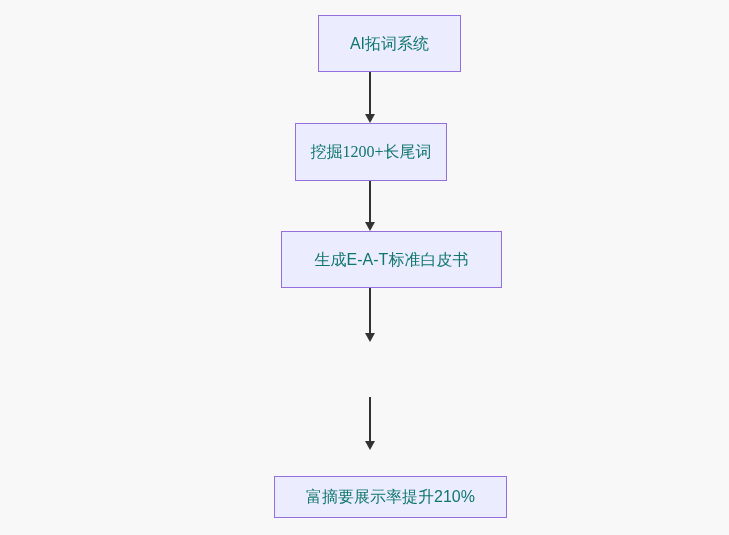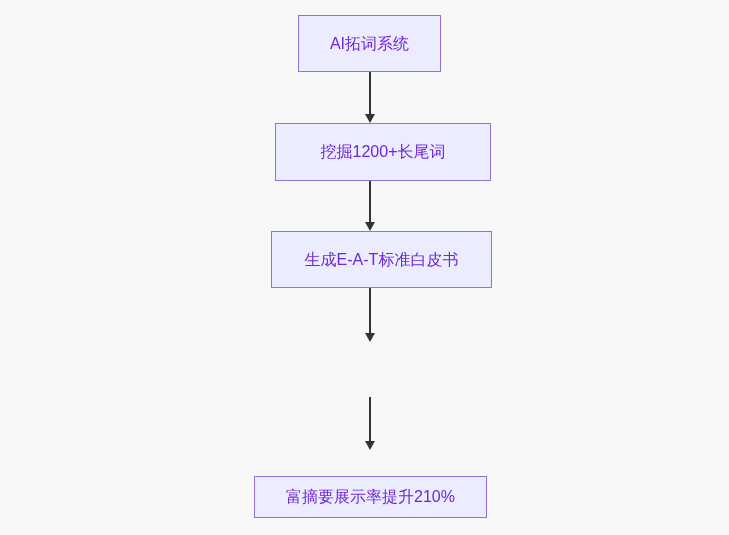--- a/index.html
+++ b/index.html
@@ -13,32 +13,33 @@
     width: 729px;
     height: 535px;
     background: #f8f8f8;
     overflow: hidden;
   }
   .node {
     position: absolute;
     box-sizing: border-box;
     background: #ECECFF;
     border: 1.5px solid #9370DB;
-    color: #6d28d9;
+    color: #0f766e;
     font-size: 16px;
     line-height: 1.2;
     display: flex;
     align-items: center;
     justify-content: center;
     text-align: center;
     white-space: nowrap;
+    margin-left: 20px;
   }
   .node-1 { left: 298px; top: 15px;  width: 143px; height: 57px; }
-  .node-2 { left: 275px; top: 123px; width: 216px; height: 58px; }
-  .node-3 { left: 271px; top: 231px; width: 221px; height: 57px; }
+  .node-2 { left: 275px; top: 123px; width: 152px; height: 58px; font-family: Liberation Serif, serif; }
+  .node-3 { left: 261px; top: 231px; width: 221px; height: 57px; }
   .node-4 { left: 264px; top: 342px; width: 215px; height: 55px; }
   .node-5 { left: 254px; top: 476px; width: 233px; height: 42px; }
 
   .arrow {
     position: absolute;
     left: 370px;
     transform: translateX(-50%);
     display: flex;
     flex-direction: column;
     align-items: center;

